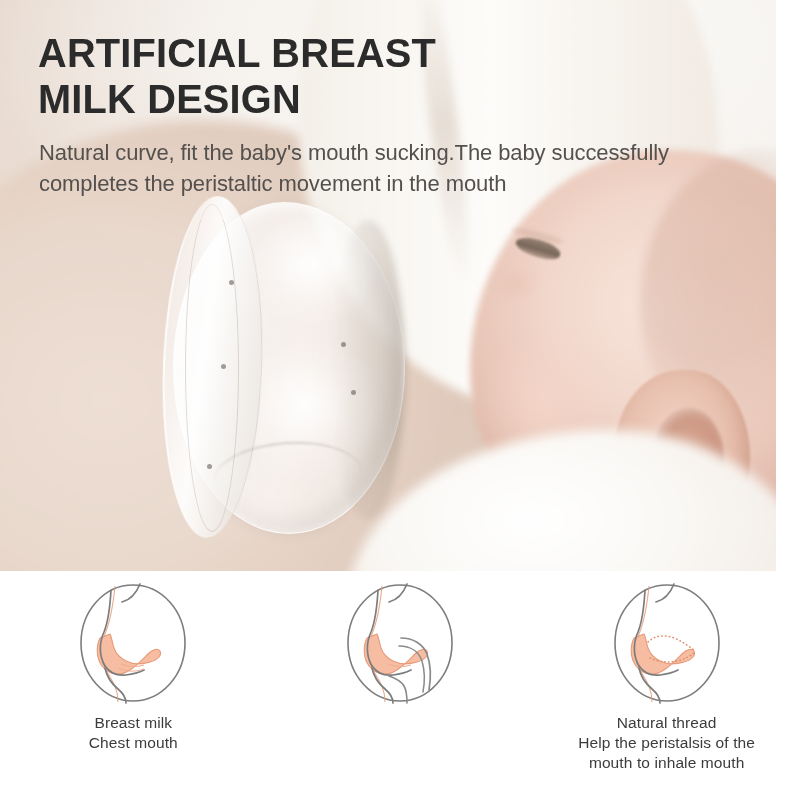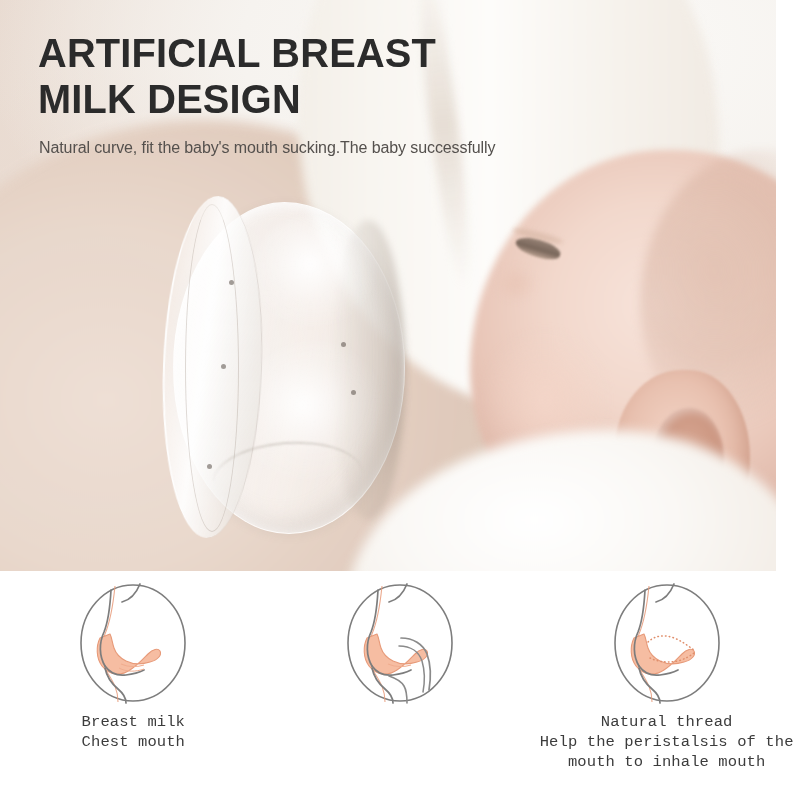--- a/index.html
+++ b/index.html
@@ -318,21 +318,21 @@
   }
   .feature-caption {
     margin-top: 9px;
     text-align: center;
     color: #3c3c3c;
     font-size: 15.5px;
     line-height: 1.28;
     letter-spacing: .1px;
     white-space: nowrap;
   }
-  .feature-caption .ln { display: block; font-family: Liberation Mono, monospace; }
+  .feature-caption .ln { display: block; }
 
   
   .headline {
     position: absolute;
     left: 38px;
     top: 30px;
     width: 700px;
   }
   .headline h1 {
     margin: 0;
@@ -342,21 +342,21 @@
     line-height: 1.13;
     font-weight: 700;
     letter-spacing: .2px;
     transform: scaleX(.97);
     transform-origin: left center;
   }
   .headline h1 .ln { display: block; }
   .subhead {
     margin: 14px 0 16px 1px;
     color: #54504d;
-    font-size: 16px;
+    font-size: 22px;
     line-height: 1.42;
     font-weight: 400;
     letter-spacing: -.1px;
   }
   .subhead .ln { display: block; }
 </style>
 </head>
 <body>
 
 <div id="page">
@@ -396,20 +396,21 @@
       </div>
     </div>
 
     <div class="headline">
       <h1>
         <span class="ln">ARTIFICIAL BREAST</span>
         <span class="ln">MILK DESIGN</span>
       </h1>
       <p class="subhead">
         <span class="ln">Natural curve, fit the baby's mouth sucking.The baby successfully</span>
+        <span class="ln">completes the peristaltic movement in the mouth</span>
       </p>
     </div>
   </div>
 
   <div class="panel">
     <div class="features">
 
       <div class="feature">
         <svg class="feature-icon" viewBox="0 0 118 122">
           <ellipse cx="59" cy="61" rx="52" ry="58" fill="none" stroke="#7d7d7d" stroke-width="1.6"></ellipse>

